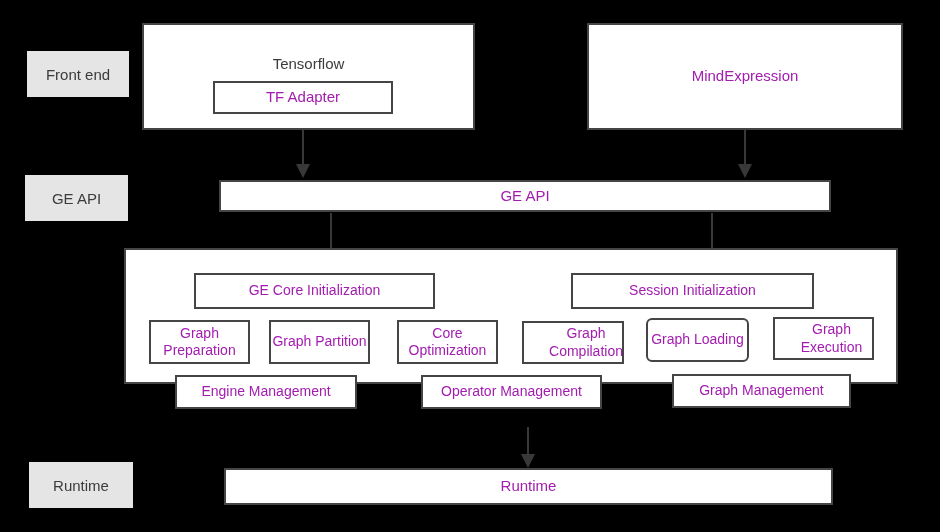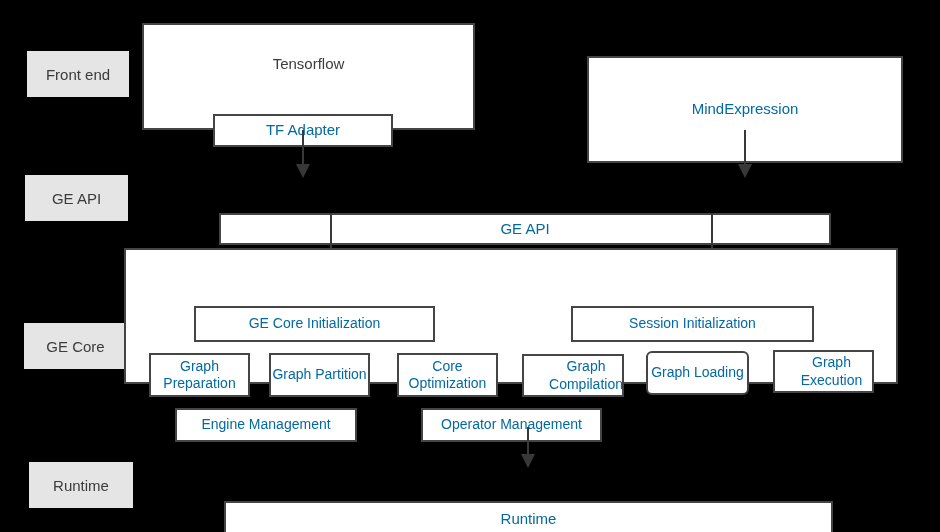--- a/index.html
+++ b/index.html
@@ -20,22 +20,21 @@
     position: absolute;
     background: #ffffff;
     border: 2px solid #454545;
     box-sizing: border-box;
     display: flex;
     align-items: center;
     justify-content: center;
     text-align: center;
     font-size: 14px;
     line-height: 1.25;
-    color: #0369a1;
-    margin-top: 33px;
+    color: #a21caf;
   }
   .side-label {
     position: absolute;
     background: #e5e5e5;
     border: none;
     box-sizing: border-box;
     display: flex;
     align-items: center;
     justify-content: center;
     text-align: center;
@@ -81,21 +80,20 @@
     border-top: 14px solid #383838;
   }
 </style>
 </head>
 <body>
 
 <div id="canvas">
 
   <div class="side-label" style="left:27px; top:51px; width:102px; height:46px;">Front end</div>
   <div class="side-label" style="left:25px; top:175px; width:103px; height:46px;">GE API</div>
-  <div class="side-label" style="left:24px; top:323px; width:103px; height:46px;">GE Core</div>
   <div class="side-label" style="left:29px; top:462px; width:104px; height:46px;">Runtime</div>
 
   <div class="container-box" style="left:142px; top:23px; width:333px; height:107px;text-decoration:underline;">
     <div class="frame-label" style="top:30px;">Tensorflow</div>
     <div class="box mid-label" style="left:69px; top:56px; width:180px; height:33px;">TF Adapter</div>
   </div>
 
   <div class="box mid-label" style="left:587px; top:23px; width:316px; height:107px;">MindExpression</div>
 
   <div class="arrow" style="left:296px; top:130px; height:48px;">
@@ -125,20 +123,21 @@
 
     <div class="box" style="left:143px; top:70px; width:101px; height:44px;">Graph Partition</div>
     <div class="box" style="left:23px; top:70px; width:101px; height:44px;">Graph Preparation</div>
     <div class="box" style="left:271px; top:70px; width:101px; height:44px;">Core Optimization</div>
     <div class="box" style="left:396px; top:71px; width:102px; height:43px;padding-left:26px;">Graph Compilation</div>
     <div class="box" style="left:520px; top:68px; width:103px; height:44px;border-radius:6px;">Graph Loading</div>
     <div class="box" style="left:647px; top:67px; width:101px; height:43px;padding-left:16px;">Graph Execution</div>
 
     <div class="box" style="left:49px; top:125px; width:182px; height:34px;">Engine Management</div>
     <div class="box" style="left:295px; top:125px; width:181px; height:34px;">Operator Management</div>
+    <div class="box" style="left:546px; top:124px; width:179px; height:34px;">Graph Management</div>
   </div>
 
   <div class="arrow" style="left:521px; top:427px; height:41px;">
     <div class="stem"></div>
     <div class="head"></div>
   </div>
 
   <div class="box mid-label" style="left:224px; top:468px; width:609px; height:37px;">Runtime</div>
 
 </div>

